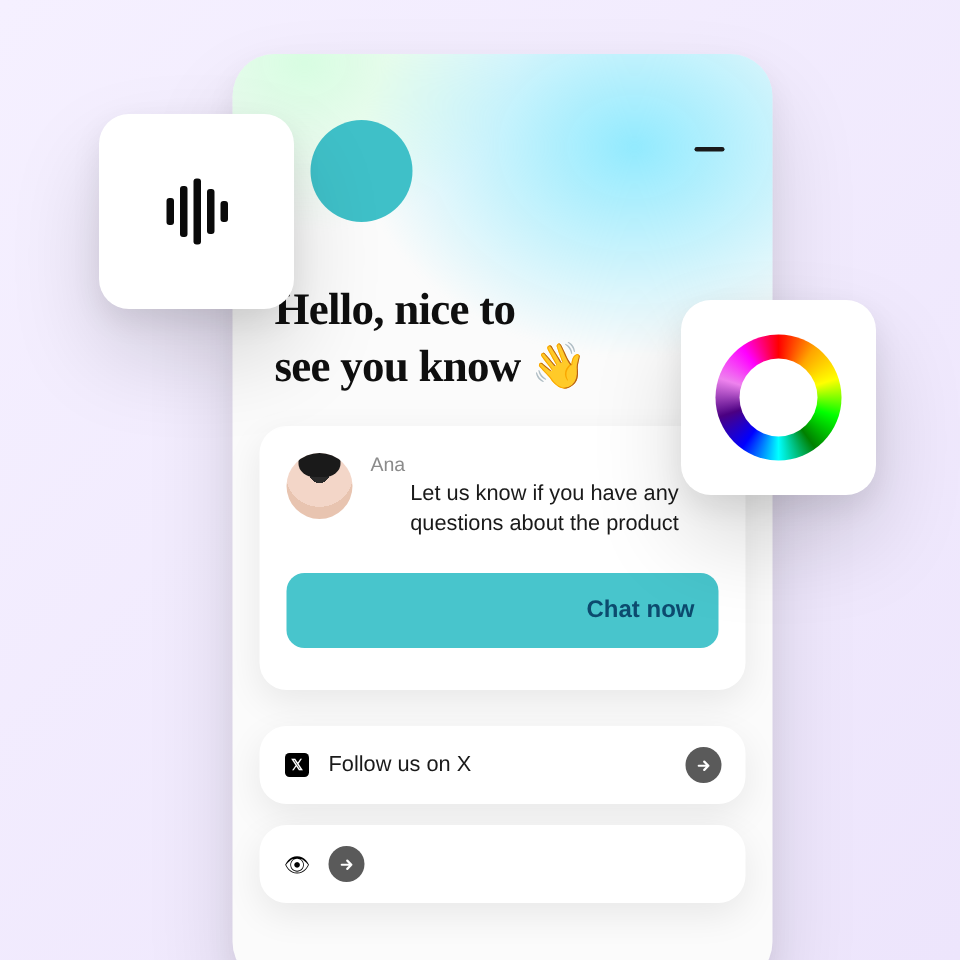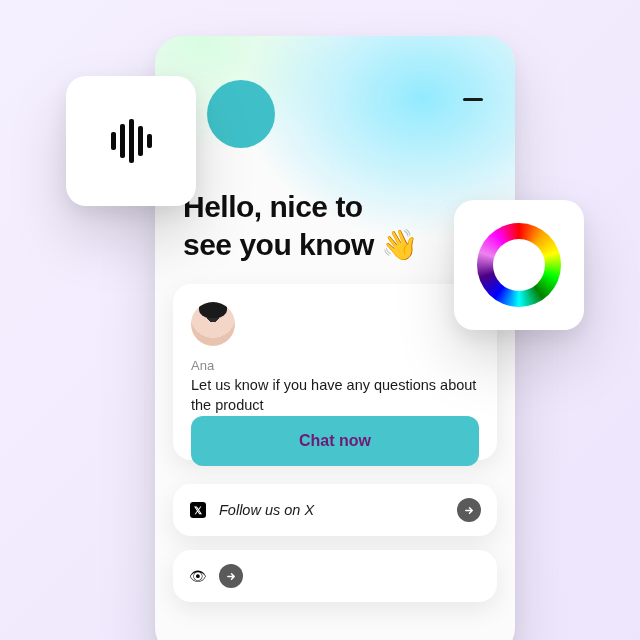--- a/index.html
+++ b/index.html
@@ -53,60 +53,63 @@
   .greeting {
     position: absolute;
     top: 152px;
     left: 28px;
     right: 28px;
     font-size: 30px;
     font-weight: 800;
     line-height: 1.25;
     color: #0f0f0f;
     letter-spacing: -0.5px;
+    font-family: Liberation Serif, serif;
   }
   .wave { font-size: 30px; }
   .card {
     position: absolute;
     left: 18px;
     right: 18px;
     background: #fff;
     border-radius: 18px;
     box-shadow: 0 8px 24px rgba(0,0,0,0.08);
     padding: 18px;
   }
   .card-main { top: 248px; height: 176px; }
-  .msg-row { display: flex; gap: 12px; align-items: flex-start; flex-direction: column; }
+  .msg-row { display: flex; gap: 12px; align-items: flex-start; }
   .avatar {
     width: 44px; height: 44px; border-radius: 50%;
     background: radial-gradient(circle at 50% 30%, #2a2a2a 0 18%, #f3d6c8 18% 60%, #e8c4b0 60% 100%);
     flex-shrink: 0;
     position: relative;
     overflow: hidden;
   }
   .avatar::before {
     content: "";
     position: absolute;
     top: -6px; left: 8px;
     width: 28px; height: 22px;
     background: #1a1a1a;
     border-radius: 50% 50% 40% 40%;
   }
   .msg-name { color: #8b8b8b; font-size: 13px; margin-bottom: 2px; }
-  .msg-text { color: #1a1a1a; font-size: 14.5px; line-height: 1.4; }
+  .msg-text { color: #1a1a1a; font-size: 14.5px; line-height: 1.4; text-align: center; }
   .chat-btn {
+    margin-top: 22px;
     width: 100%;
     background: #48c5cc;
     border: none;
     border-radius: 12px;
     padding: 16px;
     font-size: 16px;
     font-weight: 700;
-    color: #701a75;
+    color: #0c4a6e;
     cursor: pointer;
+    text-align: right;
   }
   .link-card {
     height: 52px;
     display: flex;
     align-items: center;
     padding: 0 16px;
     cursor: pointer;
   }
   .link-card-1 { top: 448px; }
   .link-card-2 { top: 514px; }
@@ -120,21 +123,21 @@
     width: 16px; height: 16px;
     background: #000;
     color: #fff;
     border-radius: 3px;
     display: flex;
     align-items: center;
     justify-content: center;
     font-size: 10px;
     font-weight: 700;
   }
-  .link-text { flex: 1; font-size: 14.5px; color: #1a1a1a; font-style: italic; }
+  .link-text { flex: 1; font-size: 14.5px; color: #1a1a1a; }
   .arrow {
     width: 24px; height: 24px;
     border-radius: 50%;
     background: #5a5a5a;
     display: flex; align-items: center; justify-content: center;
   }
   .arrow svg { width: 11px; height: 11px; }
 
   .float-box {
     position: absolute;

